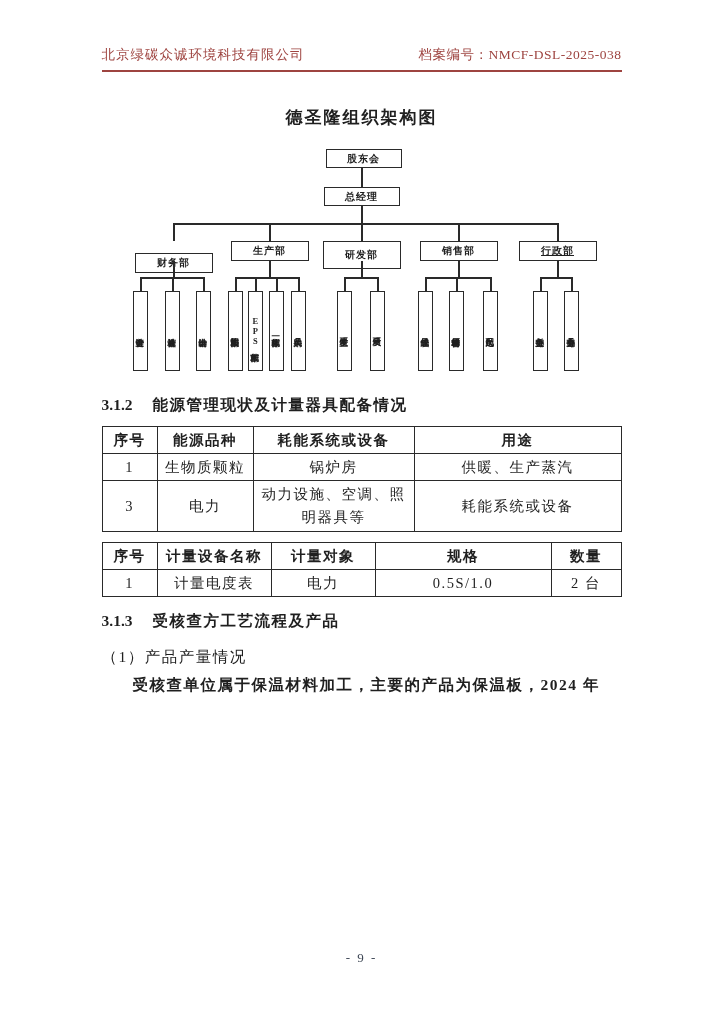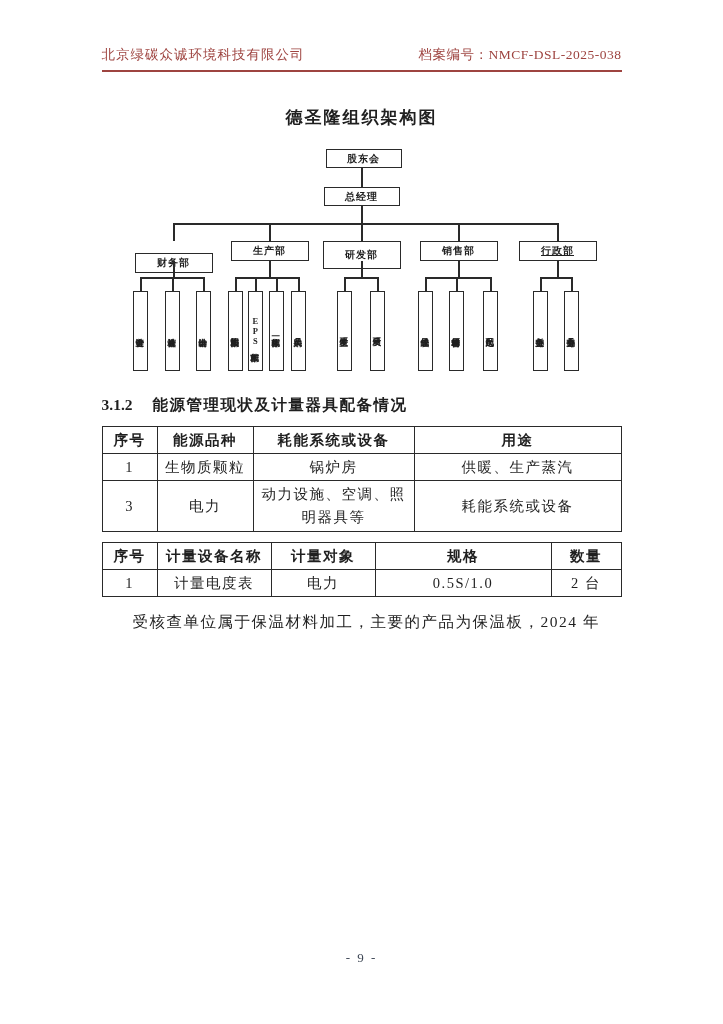--- a/index.html
+++ b/index.html
@@ -53,21 +53,21 @@
 
   
   .sec-heading { margin-top: 18px; font-size: 15.5px; font-weight: bold; letter-spacing: 1.5px; }
   .sec-heading .num { margin-right: 20px; letter-spacing: 0; }
   .para {
     margin-top: 5px;
     font-size: 15.5px; line-height: 38px;
     text-indent: 2em; text-align: justify;
     letter-spacing: 1.5px;
   }
-  .para.single { line-height: 30px; margin-top: 10px; }
+  .para.single { line-height: 30px; margin-top: 2px; font-weight: bold; }
   .sub-heading { margin-top: 15px; font-size: 15.5px; letter-spacing: 1.5px; }
 
   
   .tbl-caption { margin-top: 6px; text-align: center; font-size: 15.5px; font-weight: bold; letter-spacing: 1px; }
   table { width: 520px; border-collapse: collapse; margin-top: 10px; table-layout: fixed; }
   th, td {
     border: 1px solid #2a2a2a;
     text-align: center; vertical-align: middle;
     font-size: 14.5px;
     padding: 2px 4px;
@@ -201,19 +201,23 @@
     <tr>
       <td>1</td>
       <td>计量电度表</td>
       <td>电力</td>
       <td>0.5S/1.0</td>
       <td>2 台</td>
     </tr>
   </tbody>
     </table>
 
-
+  <div class="sec-heading" style="margin-top:14px;">
+    <span class="num">3.1.3</span><span>受核查方工艺流程及产品</span>
+  </div>
+
+  <div class="sub-heading">（1）产品产量情况</div>
 
   <div class="para single">受核查单位属于保温材料加工，主要的产品为保温板，2024 年</div>
 
 </div>
 
 <div class="page-footer">- 9 -</div>
 
 </body></html>

